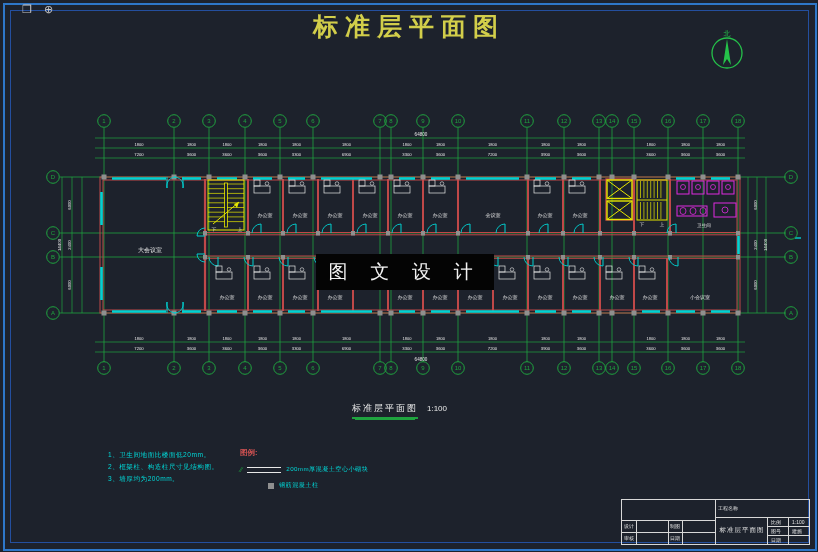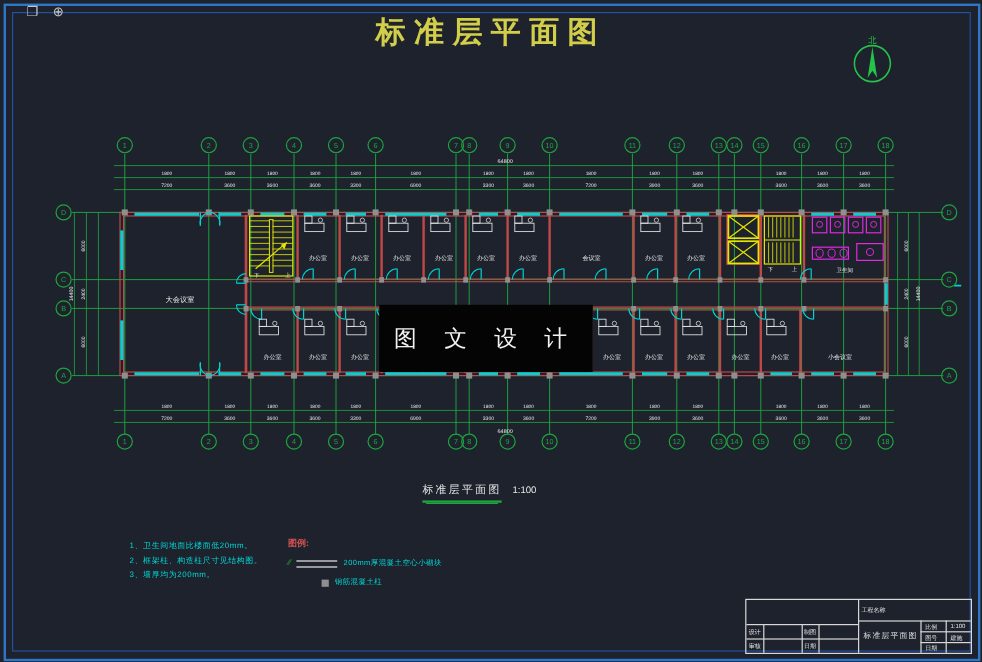--- a/index.html
+++ b/index.html
@@ -14,21 +14,21 @@
     background:var(--bg);
     font-family:"Liberation Sans", sans-serif;
   }
   #frame-outer{position:absolute;left:3px;top:3px;width:810px;height:544px;border:2px solid var(--frame_outer);pointer-events:none;}
   #frame-inner{position:absolute;left:10px;top:10px;width:797px;height:531px;border:1px solid var(--frame_inner);pointer-events:none;}
   #plan-svg{position:absolute;left:0;top:0;}
   .abs{position:absolute;}
   #page-title{left:0;top:10px;width:818px;text-align:center;color:var(--title_yellow);
     font-size:25px;font-weight:bold;letter-spacing:7px;}
   #topleft-icons{left:22px;top:3px;color:#c8c8c8;font-size:11px;letter-spacing:6px;display:flex;gap:6px;}
-  #watermark{left:316px;top:254px;width:178px;height:56px;background:#040404;
+  #watermark{left:316px;top:254px;width:178px;height:36px;background:#040404;
     display:flex;align-items:center;justify-content:center;color:#f2f2f2;
     font-size:19px;letter-spacing:9px;font-family:"Liberation Serif", serif;}
   #caption{left:352px;top:402px;display:flex;align-items:baseline;gap:9px;color:var(--white);}
   #caption .cap-title{font-size:9px;letter-spacing:2px;border-bottom:2px solid var(--grid);padding-bottom:2px;box-shadow:0 4px 0 -3px var(--grid);}
   #caption .cap-scale{font-size:8px;}
   #notes{left:95px;top:448px;width:230px;}
   #notes .nh{color:var(--note_red);font-size:7.5px;font-weight:bold;}
   #notes .ni{color:var(--note_cyan);font-size:6.6px;margin:3px 0 0 13px;letter-spacing:0.5px;}
   #legend{left:240px;top:448px;width:160px;}
   #legend .nh{color:var(--note_red);font-size:7.5px;font-weight:bold;}

